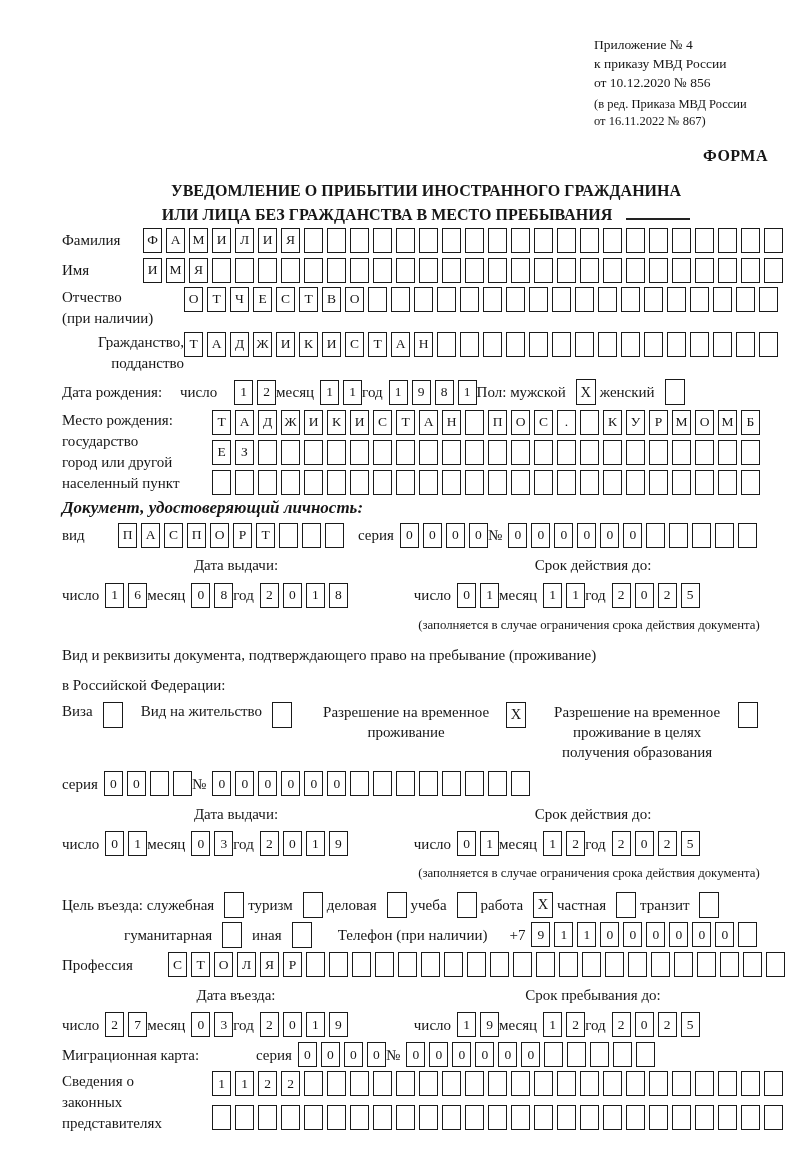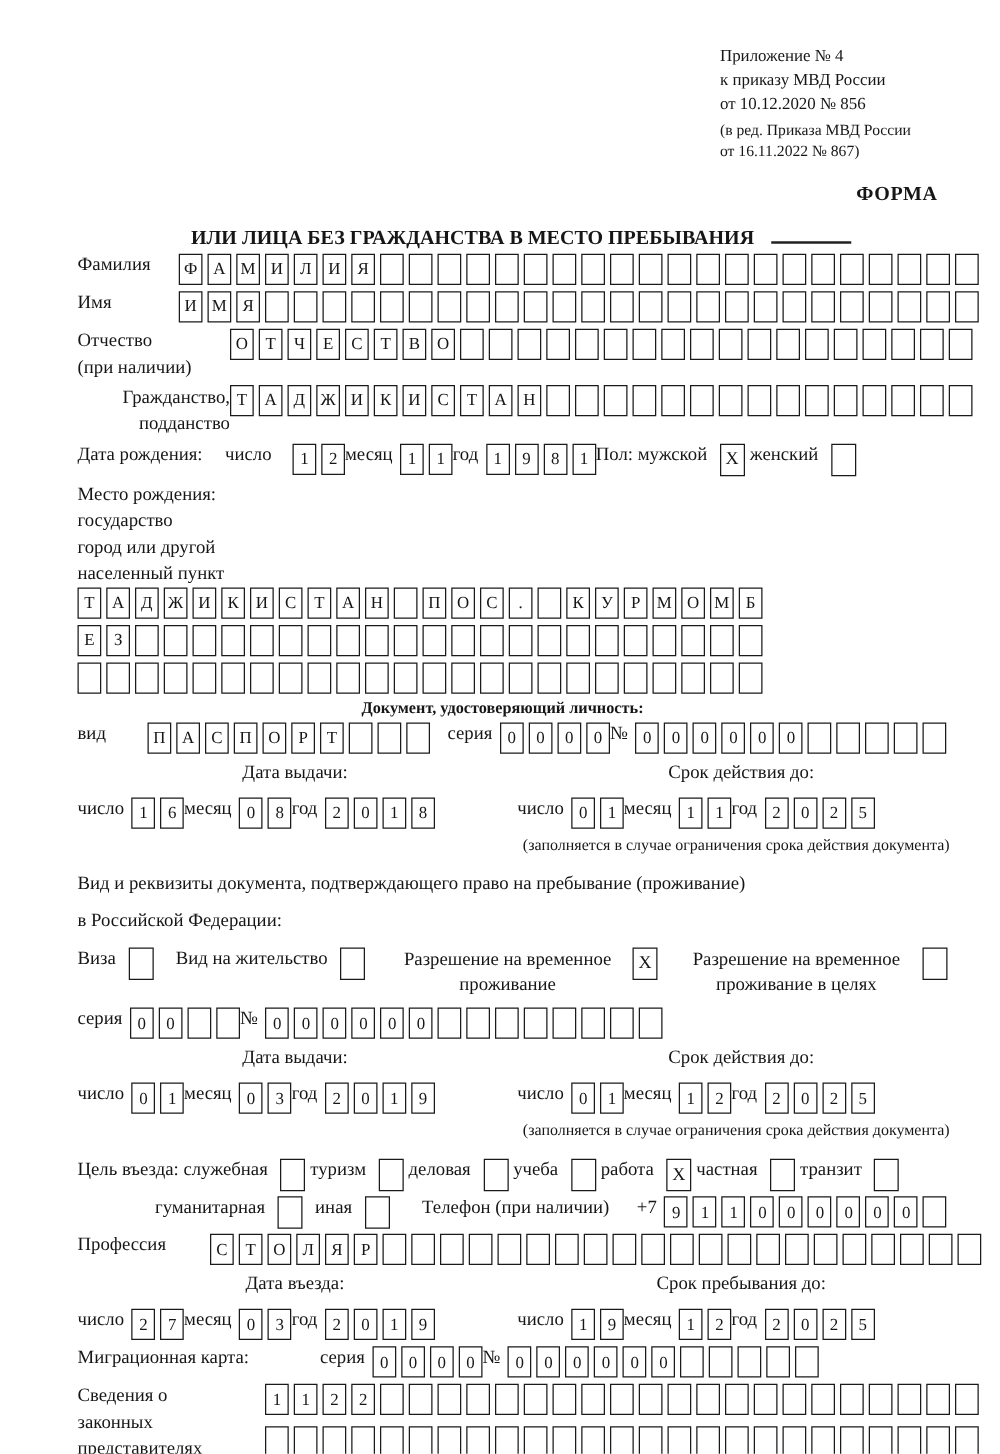--- a/index.html
+++ b/index.html
@@ -1,50 +1,50 @@
 <!DOCTYPE html>
 <html lang="ru"><head>
 <meta charset="utf-8">
 <style>
   html,body { margin:0; padding:0; background:#ffffff; }
   body {
     width:800px; height:1163px; overflow:hidden;
     font-family:"Liberation Serif","DejaVu Serif",serif;
     color:#161616;
   }
-  .page { box-sizing:border-box; width:800px; height:1163px; padding:36px 28px 0 62px; }
+  .page { box-sizing:border-box; width:800px; height:1163px; padding:36px 10px 0 62px; }
 
   
   .hdr { margin-left:auto; width:196px; font-size:13.5px; line-height:1.4; }
   .hdr .sub { font-size:12.5px; margin-top:3px; line-height:1.4; }
   .forma { text-align:right; font-weight:bold; font-size:16px; letter-spacing:0.5px; margin:16px 22px 0 0; }
 
   .title { text-align:center; font-weight:bold; font-size:16px; line-height:1.5; margin-top:14px; }
   .title-underline { display:inline-block; width:64px; height:14px; border-bottom:2.2px solid #222; margin-left:14px; }
 
   .sec { font-weight:bold; font-size:14.2px; letter-spacing:0.2px; margin-top:20px; margin-bottom:14px; }
 
   
-  .row { display:flex; align-items:flex-start; margin-bottom:3px; min-height:27px; }
+  .row { display:flex; align-items:center; margin-bottom:3px; min-height:27px; }
   .row.top { align-items:flex-start; }
   .lbl { font-size:15px; margin-right:6px; white-space:pre; line-height:1.25; }
   .cells { display:inline-flex; gap:4px; flex:none; }
   .cell {
     box-sizing:border-box; flex:none; width:19px; height:25px;
     border:1.7px solid #1a1a1a; display:flex; align-items:center; justify-content:center;
     font-size:13.5px; line-height:1; background:#fff;
   }
   .cbox {
     box-sizing:border-box; flex:none; width:20px; height:26px;
     border:1.7px solid #1a1a1a; display:inline-flex; align-items:center; justify-content:center;
     font-size:14.5px; margin:0 4px; background:#fff;
   }
   .txt { font-size:15px; line-height:1.35; }
   .gap { flex:none; }
-  .center-heading { text-align:center; font-weight:bold; font-size:13px; margin:2px 30px 4px 0; }
+  .center-heading { font-weight:bold; font-size:17px; margin:2px 30px 4px 0;font-style:italic; }
 
   .grp { display:flex; align-items:flex-start; margin-bottom:3px; }
   .grp-label { flex:none; font-size:15px; line-height:1.4; }
   .grp-rows { display:flex; flex-direction:column; }
 </style>
 </head>
 <body>
 
 <div class="page">
 
@@ -54,20 +54,21 @@
     <div>от 10.12.2020 № 856</div>
     <div class="sub">
       <div>(в ред. Приказа МВД России</div>
       <div>от 16.11.2022 № 867)</div>
     </div>
   </div>
 
   <div class="forma">ФОРМА</div>
 
   <div class="title">
+    <div>УВЕДОМЛЕНИЕ О ПРИБЫТИИ ИНОСТРАННОГО ГРАЖДАНИНА</div>
     <div><span>ИЛИ ЛИЦА БЕЗ ГРАЖДАНСТВА В МЕСТО ПРЕБЫВАНИЯ</span><span class="title-underline"></span></div>
   </div>
 
 
   <div id="form-root">
       <div class="row">
         <span class="lbl" style="width: 75px; flex: 0 0 auto;">Фамилия</span>
         <span class="cells">
           <span class="cell">Ф</span>
           <span class="cell">А</span>
@@ -221,21 +222,21 @@
           <span class="cell">1</span>
           <span class="cell">9</span>
           <span class="cell">8</span>
           <span class="cell">1</span>
         </span>
         <span class="lbl">Пол: мужской</span>
         <span class="cbox">X</span>
         <span class="lbl">женский</span>
         <span class="cbox"></span>
       </div>
-      <div class="grp" style="margin-top: 4px; flex-direction: column;">
+      <div class="grp" style="margin-top: 4px;">
         <div class="grp-label" style="width: 150px;">
           <div>Место рождения:</div>
           <div>государство</div>
           <div>город или другой</div>
           <div>населенный пункт</div>
         </div>
         <div class="grp-rows" style="gap: 5px;">
           <span class="cells">
             <span class="cell">Т</span>
             <span class="cell">А</span>
@@ -420,20 +421,21 @@
         <span class="gap" style="width: 14px;"></span>
         <span class="txt" style="width: 192px; flex: 0 0 auto; text-align: center;">
           <div>Разрешение на временное</div>
           <div>проживание</div>
         </span>
         <span class="cbox">X</span>
         <span class="gap" style="width: 10px;"></span>
         <span class="txt" style="width: 194px; flex: 0 0 auto; text-align: center;">
           <div>Разрешение на временное</div>
           <div>проживание в целях</div>
+          <div>получения образования</div>
         </span>
         <span class="cbox"></span>
       </div>
       <div class="row" style="margin-top: 8px;">
         <span class="lbl">серия</span>
         <span class="cells">
           <span class="cell">0</span>
           <span class="cell">0</span>
           <span class="cell"></span>
           <span class="cell"></span>

